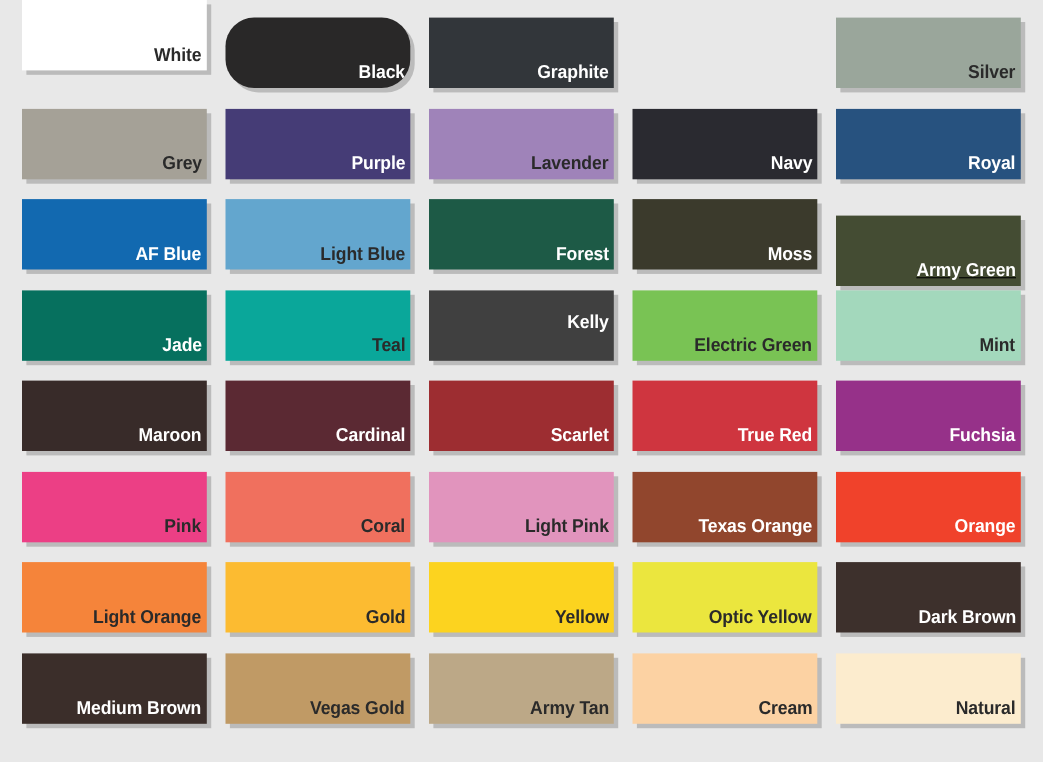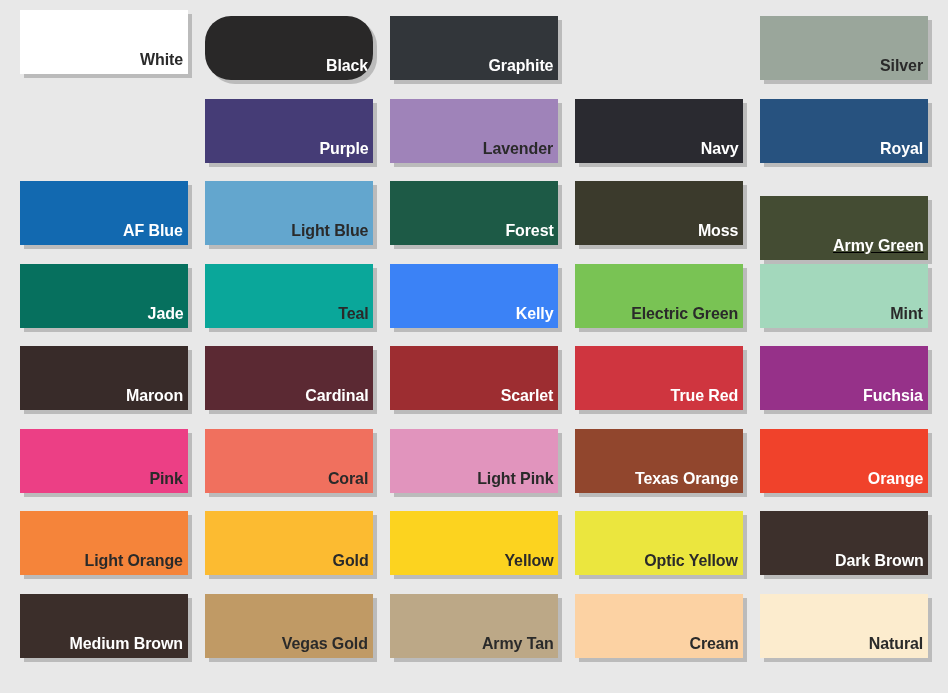--- a/index.html
+++ b/index.html
@@ -39,31 +39,34 @@
     white-space: nowrap;
     font-stretch: condensed;
     transform: scaleX(0.94);
     transform-origin: right bottom;
   }
 </style>
 </head>
 <body>
 
 <div id="swatch-grid">
-    <div class="swatch" style="left: 20px; top: 10px; background: rgb(255, 255, 255);">
+    <div class="swatch" style="left: 20px; top: 0; background: rgb(255, 255, 255);">
       <span class="swatch-label" style="color: rgb(42, 42, 42);">White</span>
     </div>
     <div class="swatch" style="left: 205px; top: 16px; background: rgb(41, 40, 40); border-radius: 26px;">
       <span class="swatch-label" style="color: rgb(255, 255, 255);">Black</span>
     </div>
     <div class="swatch" style="left: 390px; top: 16px; background: rgb(50, 54, 58);">
       <span class="swatch-label" style="color: rgb(255, 255, 255);">Graphite</span>
     </div>
     <div class="swatch" style="left: 760px; top: 16px; background: rgb(154, 166, 155); padding-left: 12px;">
       <span class="swatch-label" style="color: rgb(42, 42, 42);">Silver</span>
+    </div>
+    <div class="swatch" style="left: 20px; top: 98.5px; background: rgb(165, 161, 151);">
+      <span class="swatch-label" style="color: rgb(42, 42, 42);">Grey</span>
     </div>
     <div class="swatch" style="left: 205px; top: 98.5px; background: rgb(69, 60, 118);">
       <span class="swatch-label" style="color: rgb(255, 255, 255);">Purple</span>
     </div>
     <div class="swatch" style="left: 390px; top: 98.5px; background: rgb(159, 131, 185);">
       <span class="swatch-label" style="color: rgb(42, 42, 42);">Lavender</span>
     </div>
     <div class="swatch" style="left: 575px; top: 98.5px; background: rgb(42, 42, 48);">
       <span class="swatch-label" style="color: rgb(255, 255, 255);">Navy</span>
     </div>
@@ -84,21 +87,21 @@
     </div>
     <div class="swatch" style="left: 760px; top: 196px; background: rgb(68, 76, 51); text-decoration: underline;">
       <span class="swatch-label" style="color: rgb(255, 255, 255);">Army Green</span>
     </div>
     <div class="swatch" style="left: 20px; top: 263.5px; background: rgb(6, 112, 94);">
       <span class="swatch-label" style="color: rgb(255, 255, 255);">Jade</span>
     </div>
     <div class="swatch" style="left: 205px; top: 263.5px; background: rgb(10, 167, 154);">
       <span class="swatch-label" style="color: rgb(42, 42, 42);">Teal</span>
     </div>
-    <div class="swatch" style="left: 390px; top: 263.5px; background: #3b82f6;">
+    <div class="swatch" style="left: 390px; top: 263.5px; background: #404040; align-items: center;">
       <span class="swatch-label" style="color: rgb(255, 255, 255);">Kelly</span>
     </div>
     <div class="swatch" style="left: 575px; top: 263.5px; background: rgb(121, 195, 84);">
       <span class="swatch-label" style="color: rgb(42, 42, 42);">Electric Green</span>
     </div>
     <div class="swatch" style="left: 760px; top: 263.5px; background: rgb(163, 216, 188);">
       <span class="swatch-label" style="color: rgb(42, 42, 42);">Mint</span>
     </div>
     <div class="swatch" style="left: 20px; top: 346px; background: rgb(56, 43, 41);">
       <span class="swatch-label" style="color: rgb(255, 255, 255);">Maroon</span>

